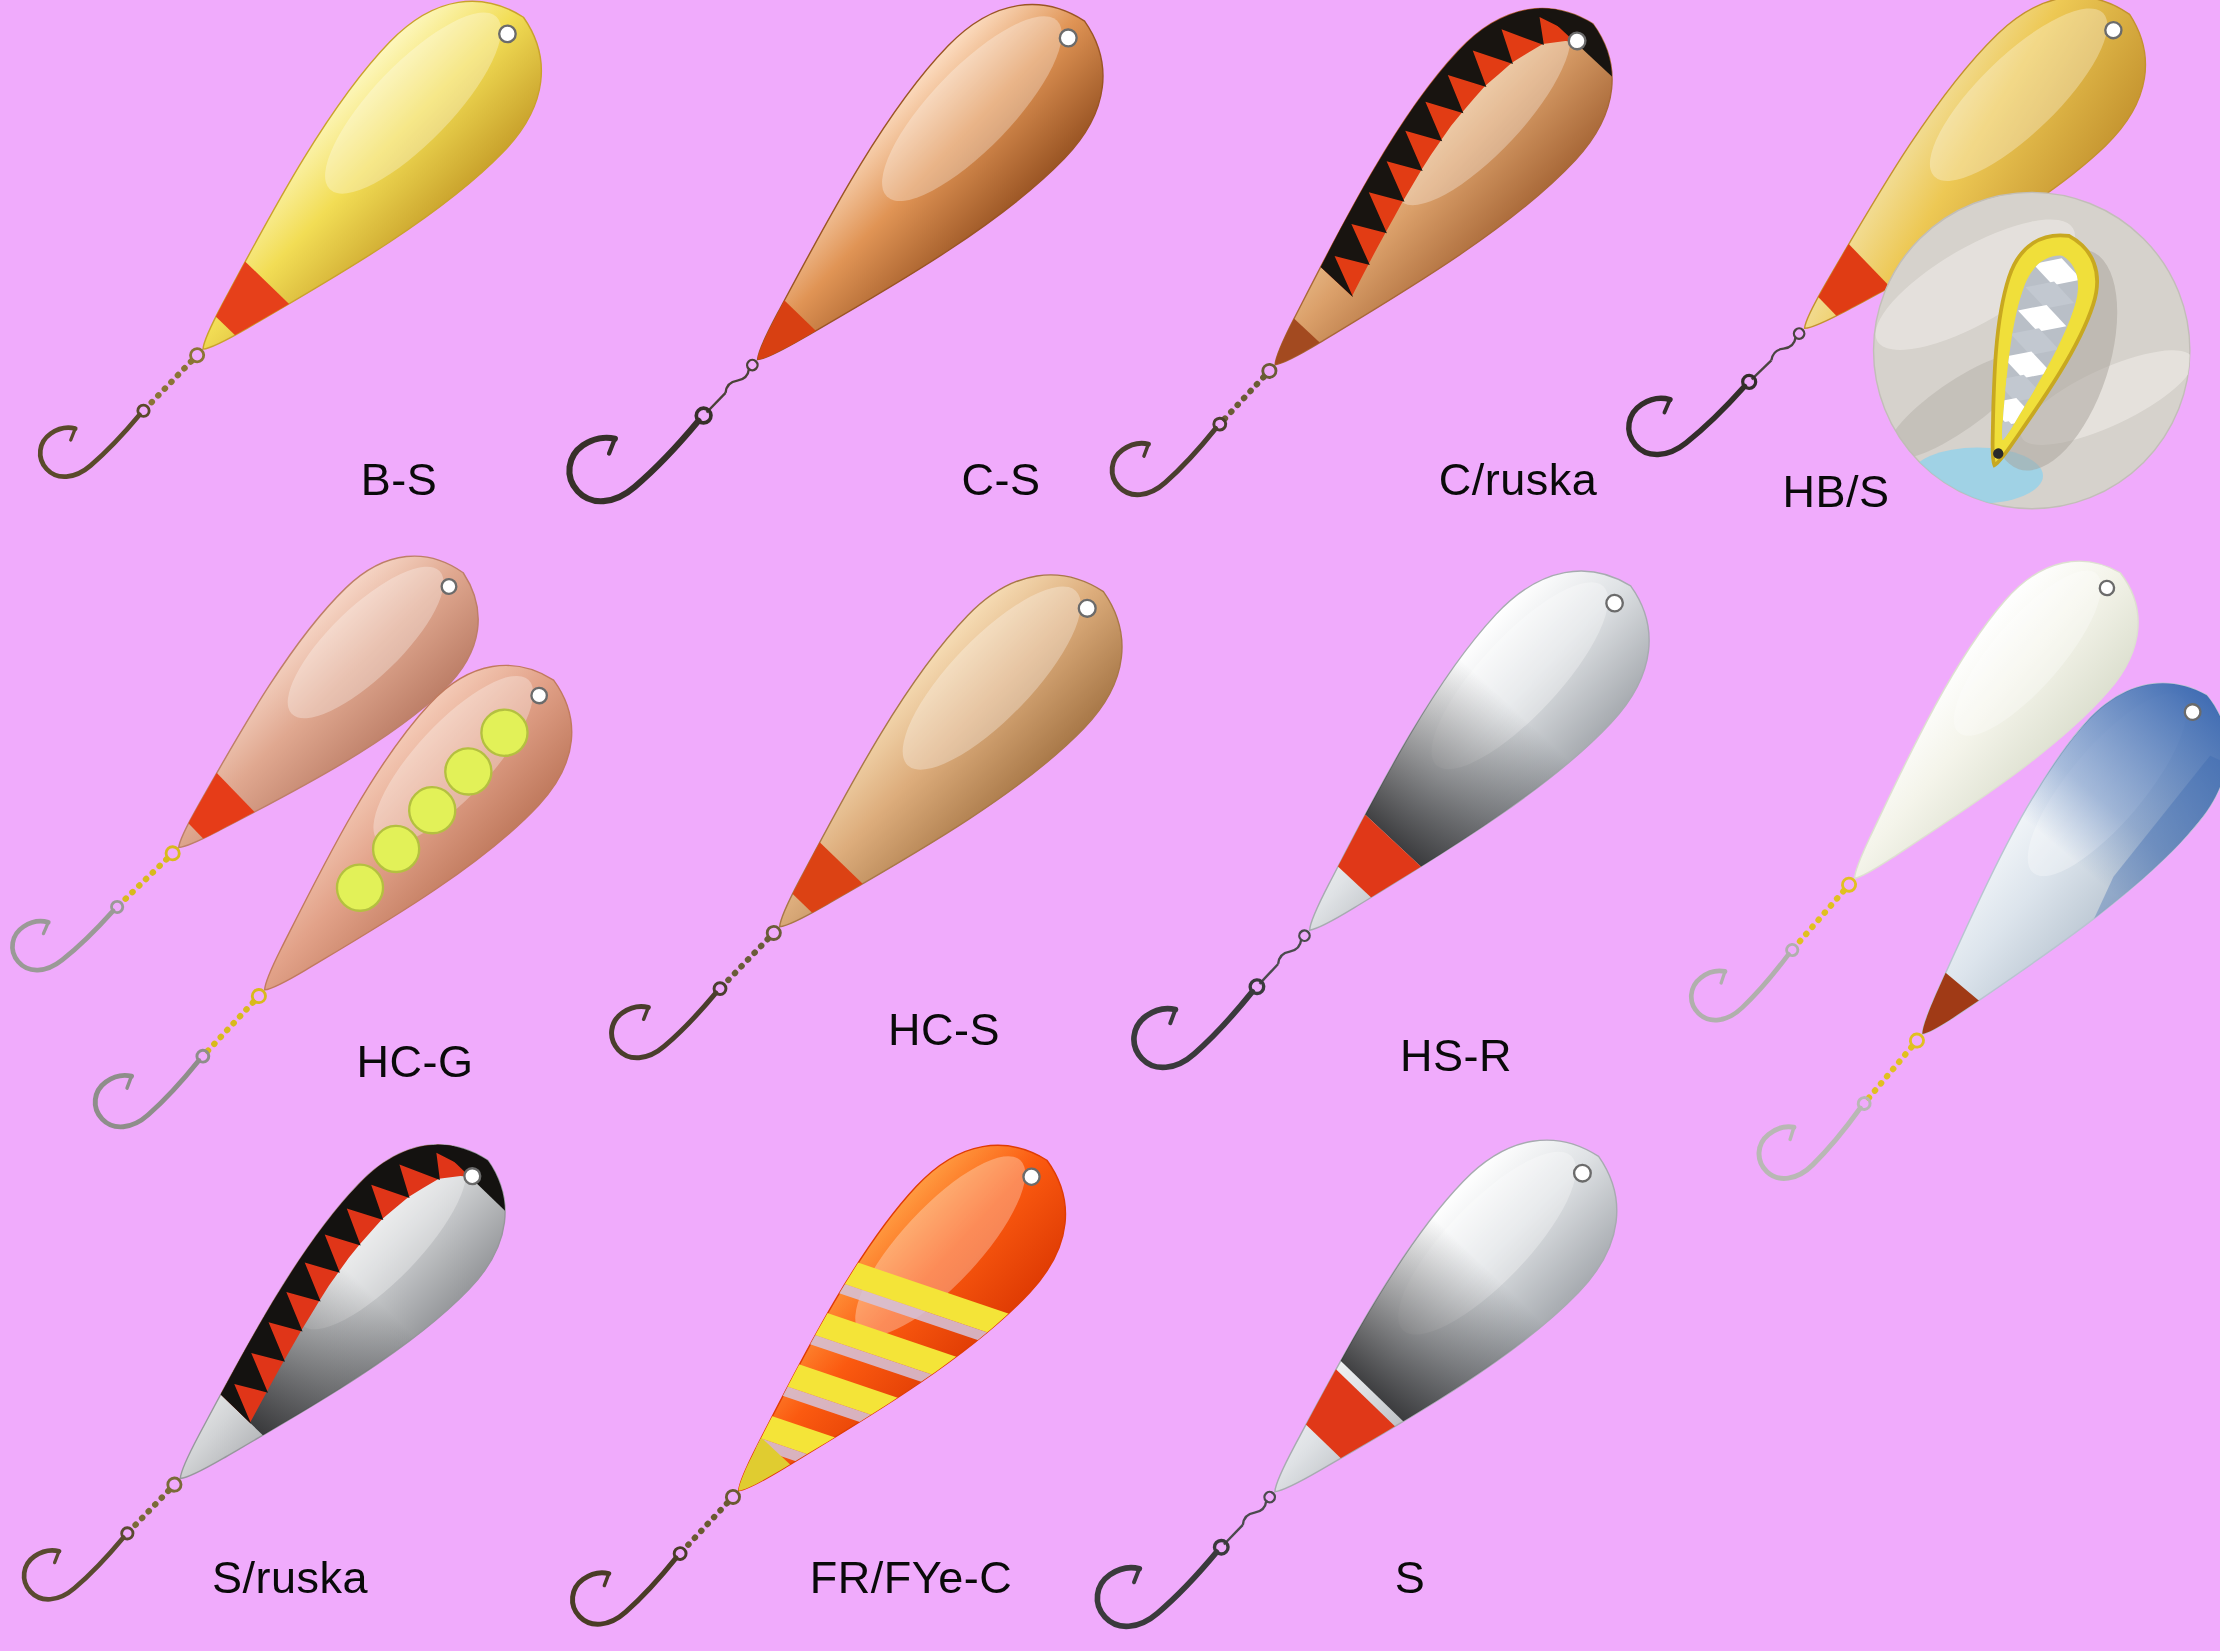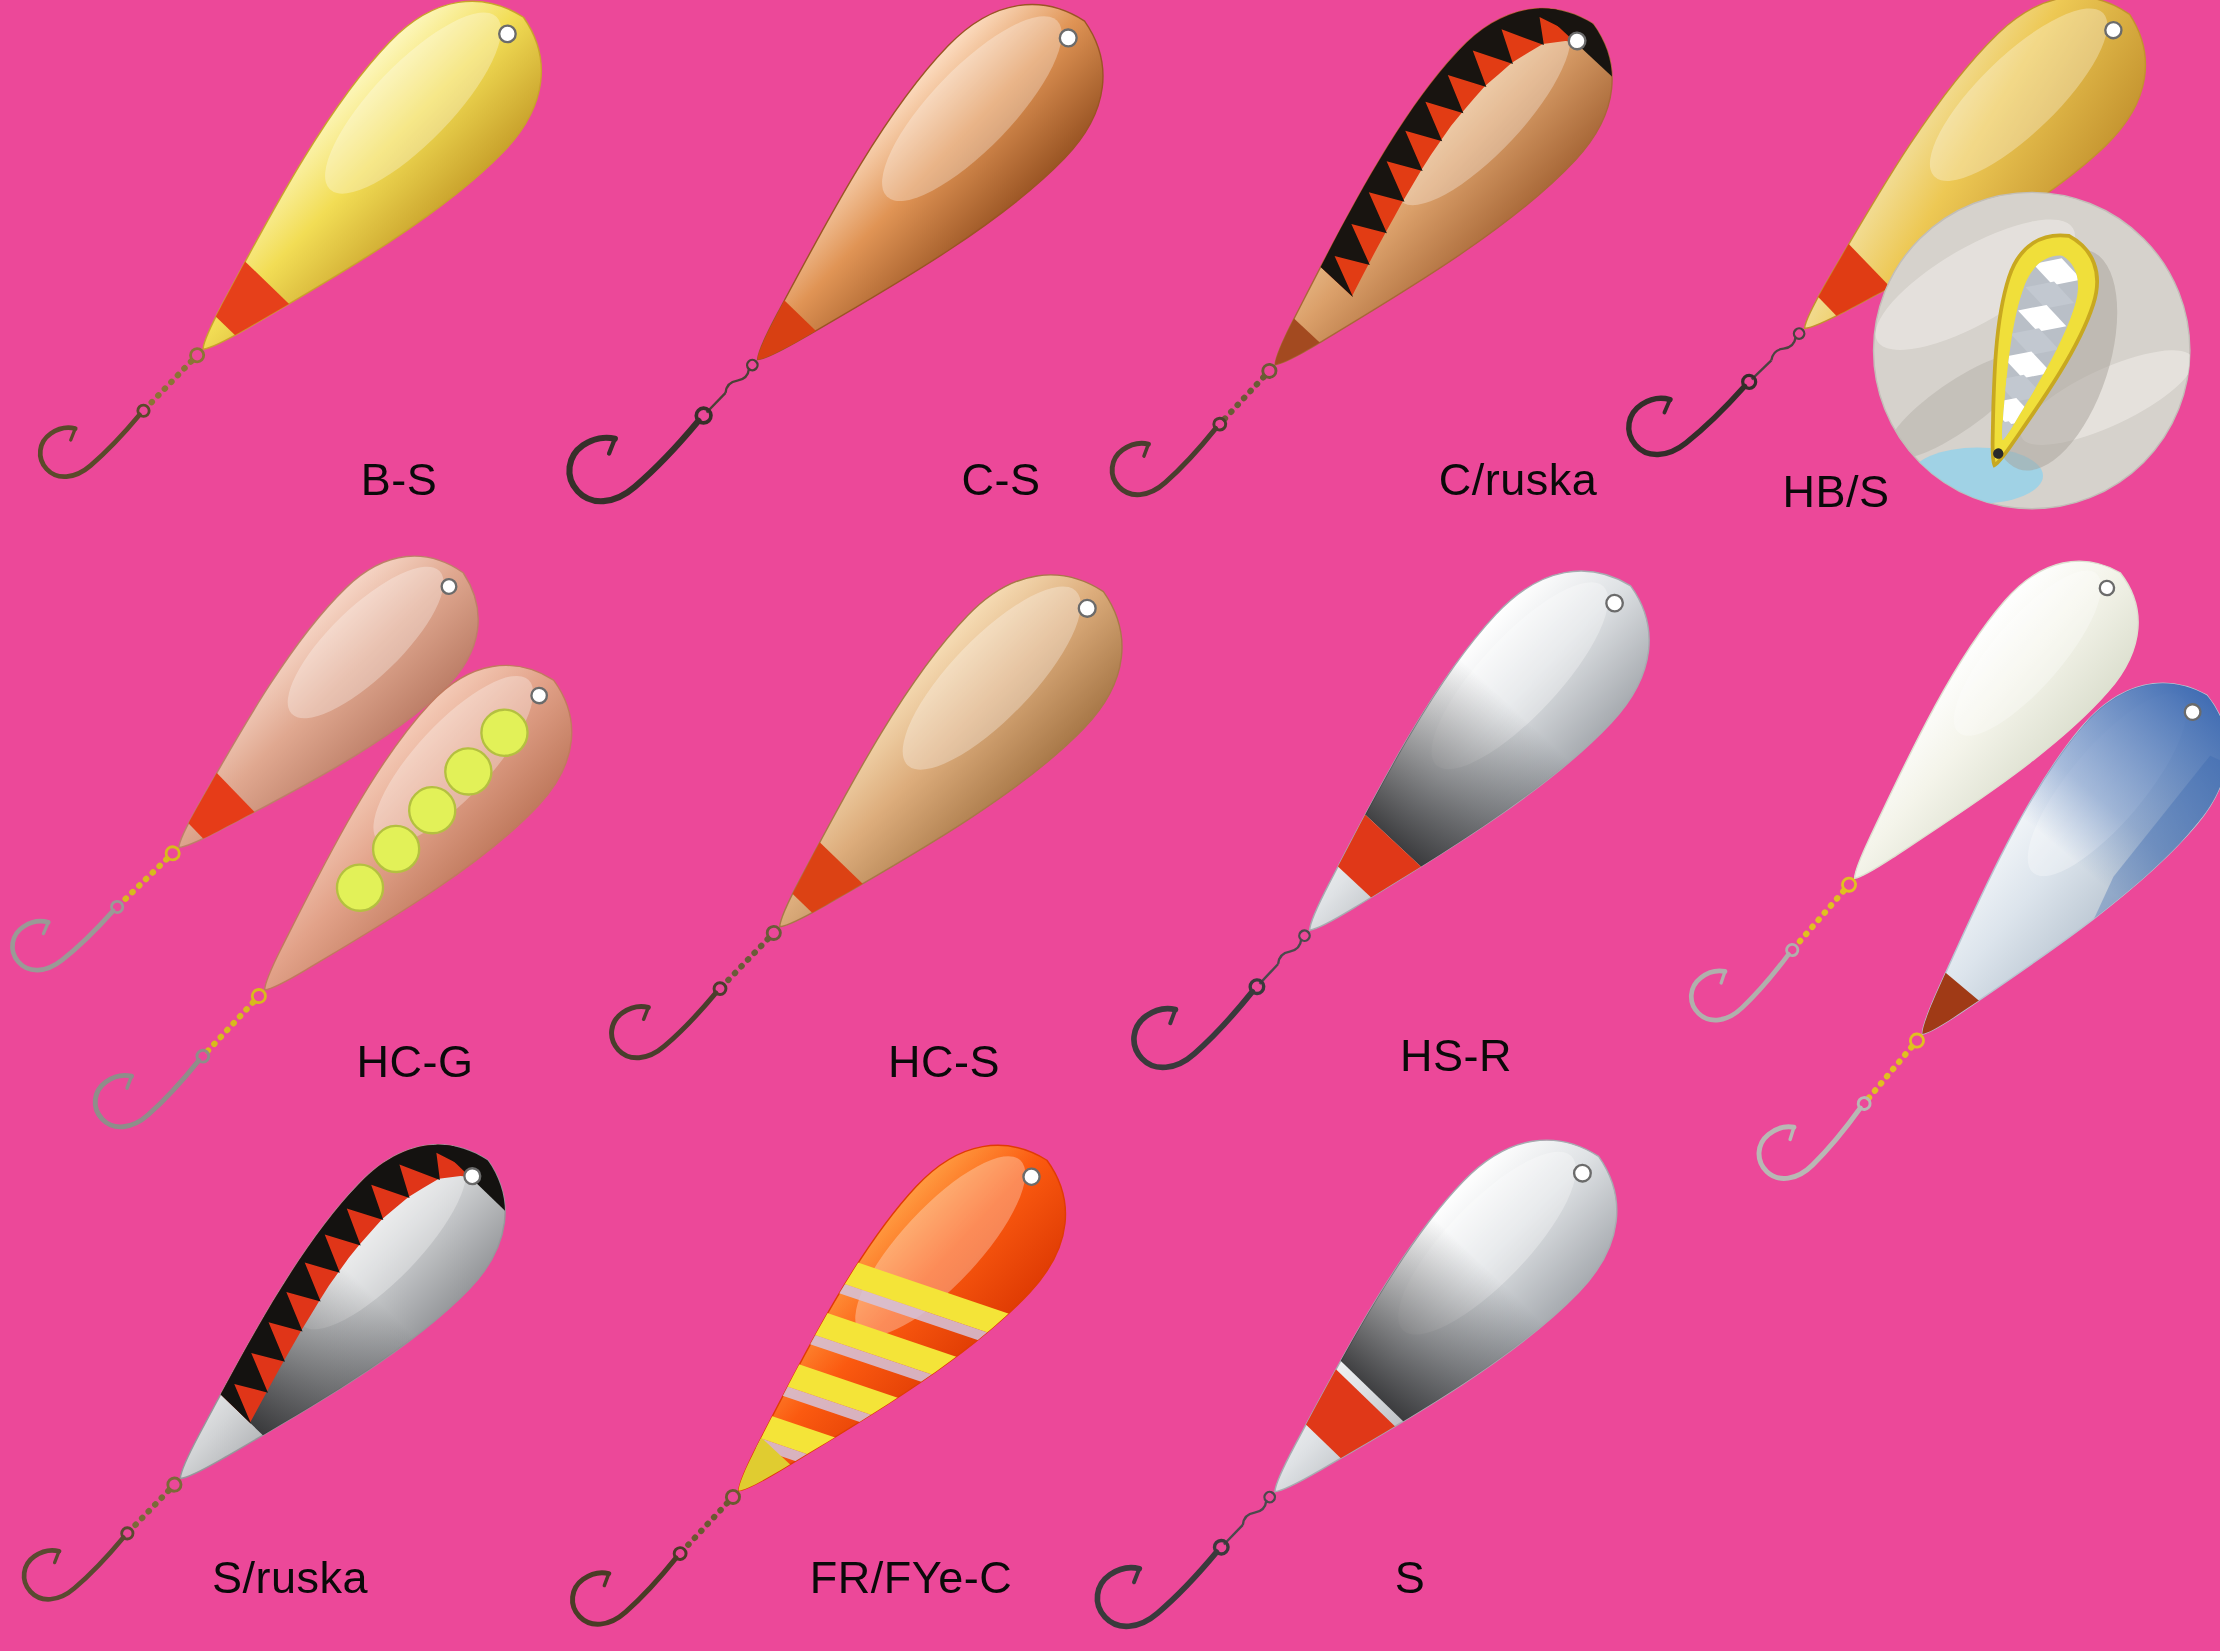--- a/index.html
+++ b/index.html
@@ -4,21 +4,21 @@
 <style>
   html, body {
     margin: 0;
     padding: 0;
     background: #ffffff;
   }
   #stage {
     position: relative;
     width: 2220px;
     height: 1652px;
-    background: #ec4899;
+    background: #f0abfc;
     overflow: hidden;
     font-family: "Liberation Sans", sans-serif;
   }
   #lure-canvas {
     position: absolute;
     left: 0;
     top: 0;
   }
   .lure-label {
     position: absolute;
@@ -412,19 +412,19 @@
           <path d="M -39 69 l 5 12" fill="none" stroke="#3a3a3c" stroke-width="3.5" stroke-linecap="round"></path>
         </g>
       </g>
     </svg>
 
   <div class="lure-label" style="left:399px;  top:480px">B-S</div>
   <div class="lure-label" style="left:1001px; top:480px">C-S</div>
   <div class="lure-label" style="left:1518px; top:480px">C/ruska</div>
   <div class="lure-label" style="left:1836px; top:492px">HB/S</div>
   <div class="lure-label" style="left:415px;  top:1062px">HC-G</div>
-  <div class="lure-label" style="left:944px; top:1062px">HC-S</div>
+  <div class="lure-label" style="left:944px; top:1030px">HC-S</div>
   <div class="lure-label" style="left:1456px; top:1056px">HS-R</div>
   <div class="lure-label" style="left:290px;  top:1578px">S/ruska</div>
   <div class="lure-label" style="left:911px;  top:1578px">FR/FYe-C</div>
   <div class="lure-label" style="left:1410px; top:1578px">S</div>
 </div>
 
 
 </body></html>

